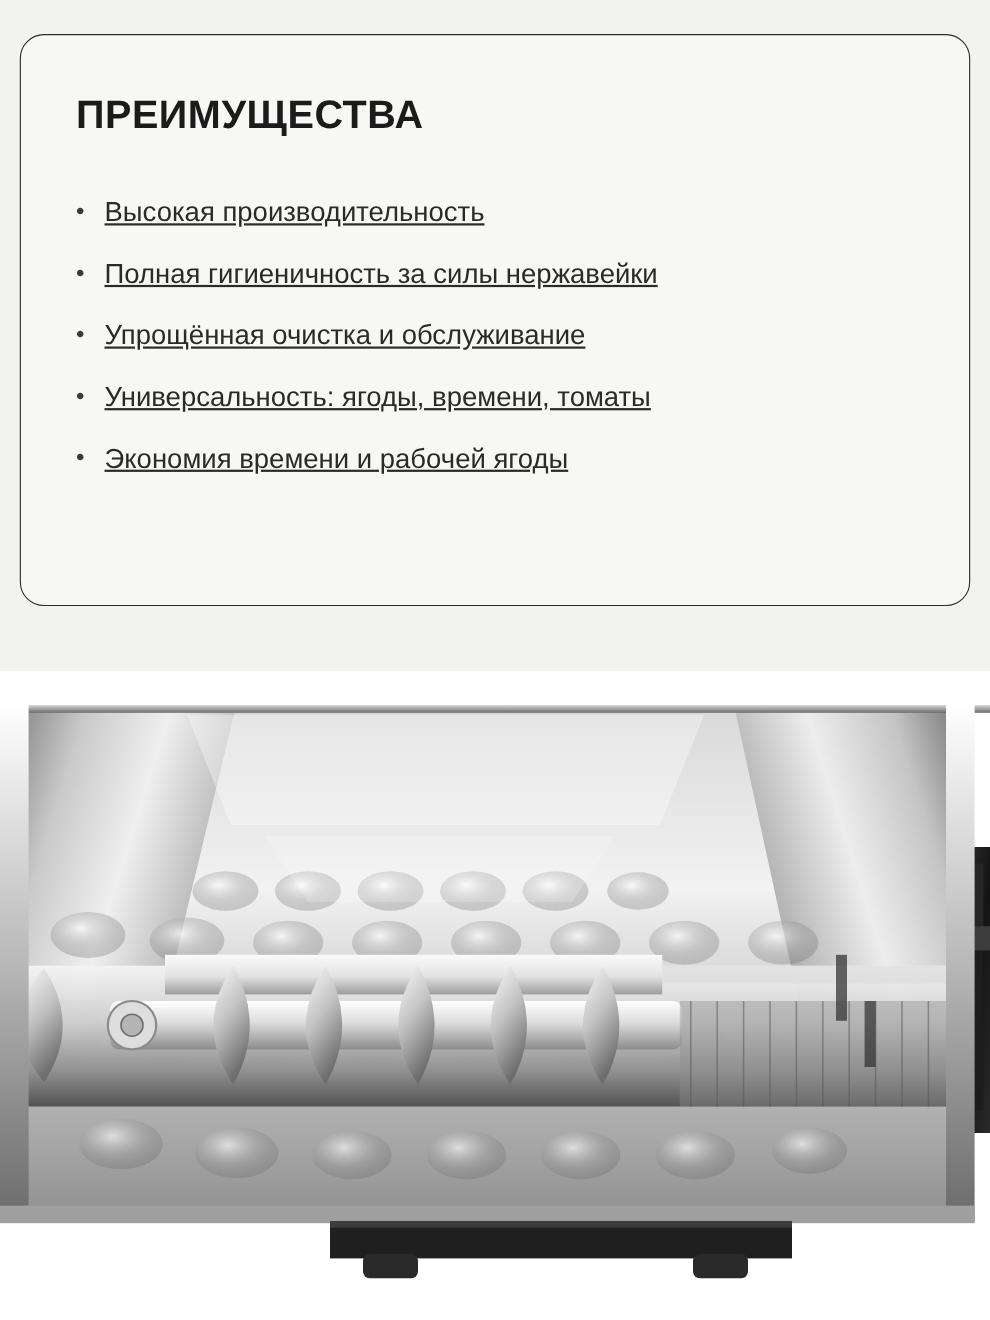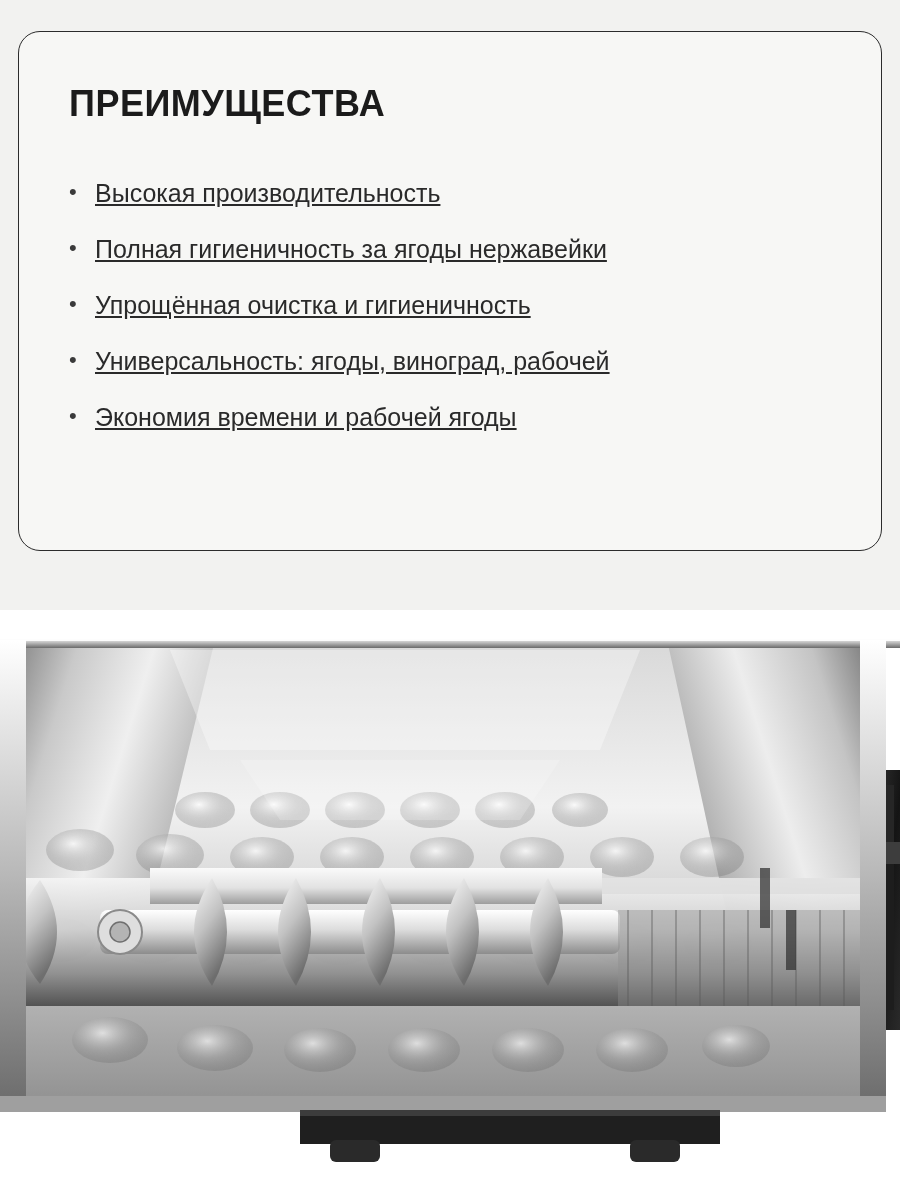--- a/index.html
+++ b/index.html
@@ -92,29 +92,29 @@
 
   <section class="card">
     <h1 class="card-title">ПРЕИМУЩЕСТВА</h1>
     <ul class="adv-list">
       <li class="adv-item">
         <span class="adv-bullet">•</span>
         <span class="adv-text">Высокая производительность</span>
       </li>
       <li class="adv-item">
         <span class="adv-bullet">•</span>
-        <span class="adv-text">Полная гигиеничность за ягоды нержавейки</span>
-      </li>
-      <li class="adv-item">
-        <span class="adv-bullet">•</span>
-        <span class="adv-text">Упрощённая очистка и гигиеничность</span>
-      </li>
-      <li class="adv-item">
-        <span class="adv-bullet">•</span>
-        <span class="adv-text">Универсальность: ягоды, виноград, рабочей</span>
+        <span class="adv-text">Полная гигиеничность за силы нержавейки</span>
+      </li>
+      <li class="adv-item">
+        <span class="adv-bullet">•</span>
+        <span class="adv-text">Упрощённая очистка и обслуживание</span>
+      </li>
+      <li class="adv-item">
+        <span class="adv-bullet">•</span>
+        <span class="adv-text">Универсальность: ягоды, времени, томаты</span>
       </li>
       <li class="adv-item">
         <span class="adv-bullet">•</span>
         <span class="adv-text">Экономия времени и рабочей ягоды</span>
       </li>
     </ul>
   </section>
 
   <figure class="photo" style="margin:0;">
     <svg width="900" height="590" viewBox="0 0 900 590" xmlns="http://www.w3.org/2000/svg">

